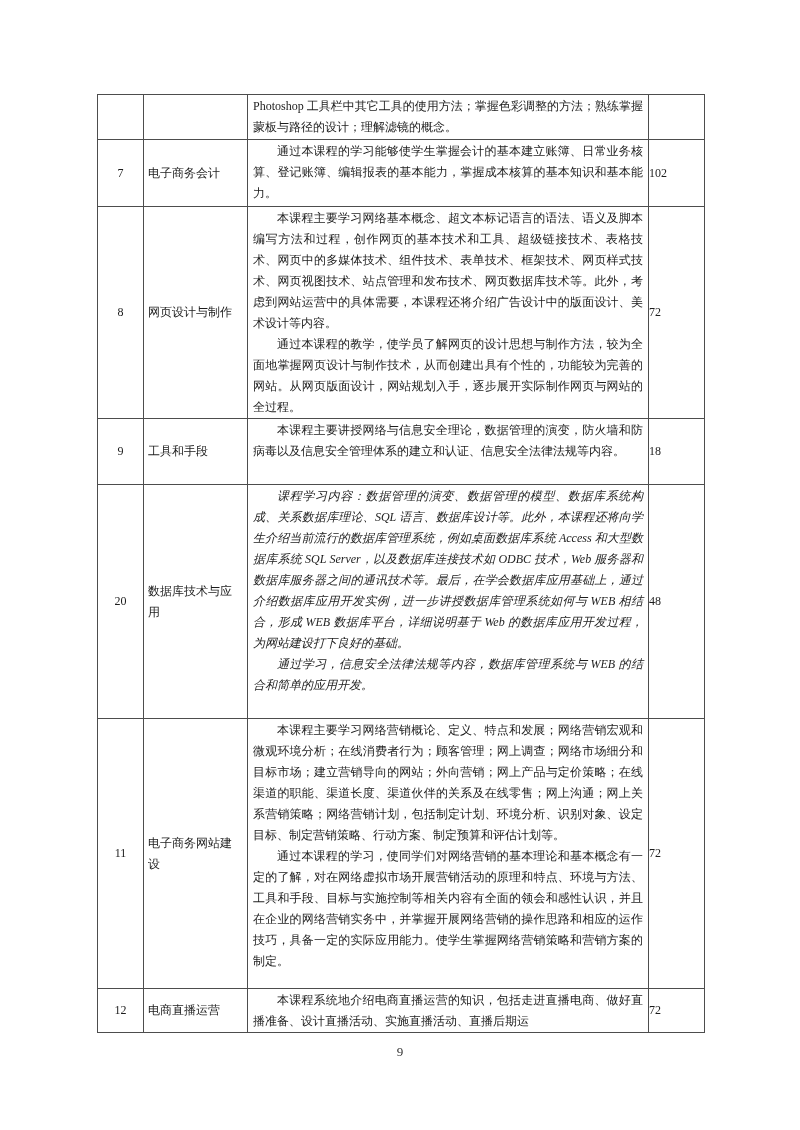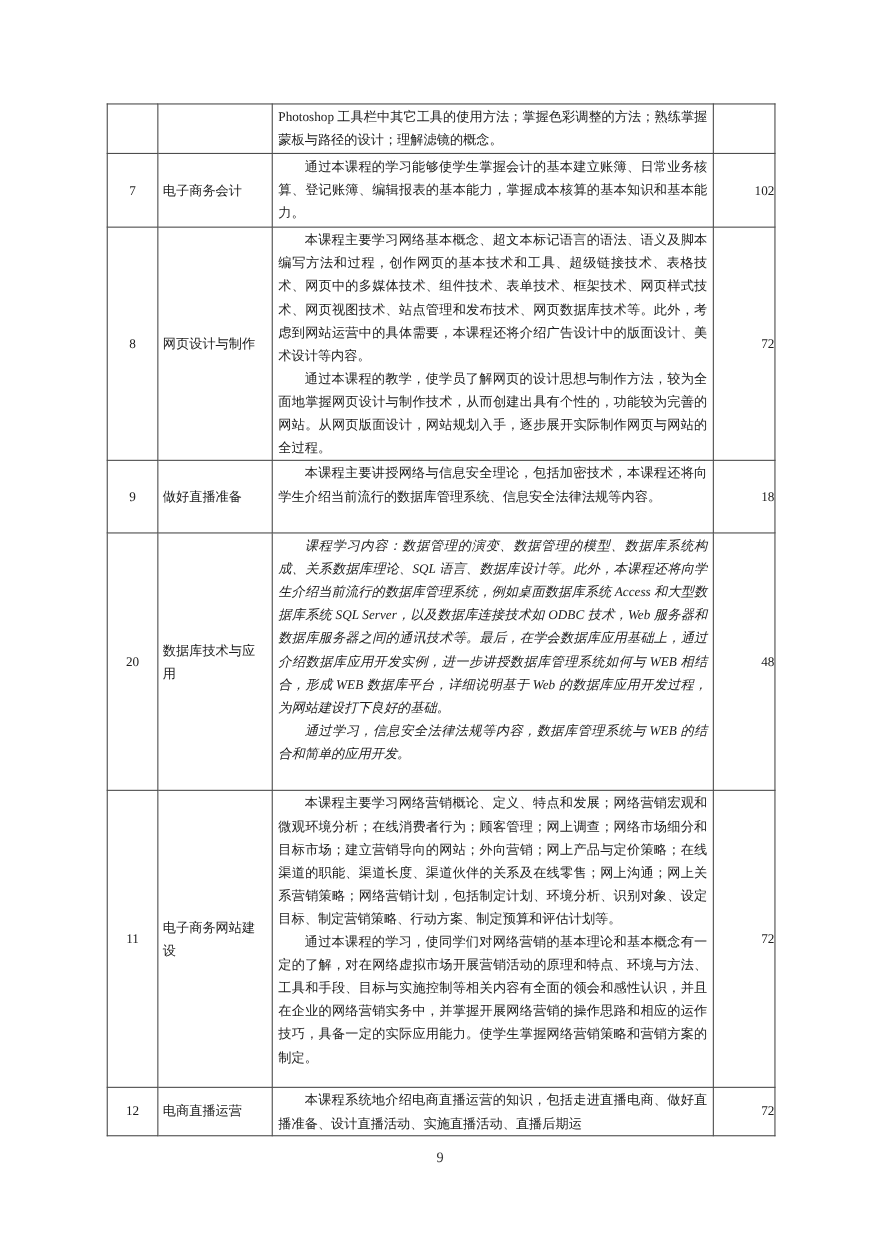--- a/index.html
+++ b/index.html
@@ -43,21 +43,21 @@
     text-align: left;
     vertical-align: middle;
     padding: 0 4px;
   }
   td.c-desc {
     vertical-align: top;
     text-align: justify;
     padding: 1px 5px 0 5px;
   }
   td.c-hours {
-    text-align: right;
+    text-align: left;
     vertical-align: middle;
     padding: 0;
   }
   td.c-desc p {
     margin: 0;
   }
   td.c-desc p.indent {
     text-indent: 2em;
   }
   .footer-page-number {
@@ -103,23 +103,23 @@
           <td class="c-num">8</td>
           <td class="c-name">网页设计与制作</td>
           <td class="c-desc" style="height: 209px; margin-left: 44px;">
             <p class="indent">本课程主要学习网络基本概念、超文本标记语言的语法、语义及脚本编写方法和过程，创作网页的基本技术和工具、超级链接技术、表格技术、网页中的多媒体技术、组件技术、表单技术、框架技术、网页样式技术、网页视图技术、站点管理和发布技术、网页数据库技术等。此外，考虑到网站运营中的具体需要，本课程还将介绍广告设计中的版面设计、美术设计等内容。</p>
             <p class="indent">通过本课程的教学，使学员了解网页的设计思想与制作方法，较为全面地掌握网页设计与制作技术，从而创建出具有个性的，功能较为完善的网站。从网页版面设计，网站规划入手，逐步展开实际制作网页与网站的全过程。</p>
           </td>
           <td class="c-hours">72</td>
         </tr>
         <tr>
           <td class="c-num">9</td>
-          <td class="c-name">做好直播准备</td>
+          <td class="c-name">工具和手段</td>
           <td class="c-desc" style="height: 64px;">
-            <p class="indent">本课程主要讲授网络与信息安全理论，包括加密技术，本课程还将向学生介绍当前流行的数据库管理系统、信息安全法律法规等内容。</p>
+            <p class="indent">本课程主要讲授网络与信息安全理论，数据管理的演变，防火墙和防病毒以及信息安全管理体系的建立和认证、信息安全法律法规等内容。</p>
           </td>
           <td class="c-hours">18</td>
         </tr>
         <tr>
           <td class="c-num">20</td>
           <td class="c-name">数据库技术与应用</td>
           <td class="c-desc" style="height: 232px; font-style: italic;">
             <p class="indent">课程学习内容：数据管理的演变、数据管理的模型、数据库系统构成、关系数据库理论、SQL 语言、数据库设计等。此外，本课程还将向学生介绍当前流行的数据库管理系统，例如桌面数据库系统 Access 和大型数据库系统 SQL Server，以及数据库连接技术如 ODBC 技术，Web 服务器和数据库服务器之间的通讯技术等。最后，在学会数据库应用基础上，通过介绍数据库应用开发实例，进一步讲授数据库管理系统如何与 WEB 相结合，形成 WEB 数据库平台，详细说明基于 Web 的数据库应用开发过程，为网站建设打下良好的基础。</p>
             <p class="indent">通过学习，信息安全法律法规等内容，数据库管理系统与 WEB 的结合和简单的应用开发。</p>
           </td>

